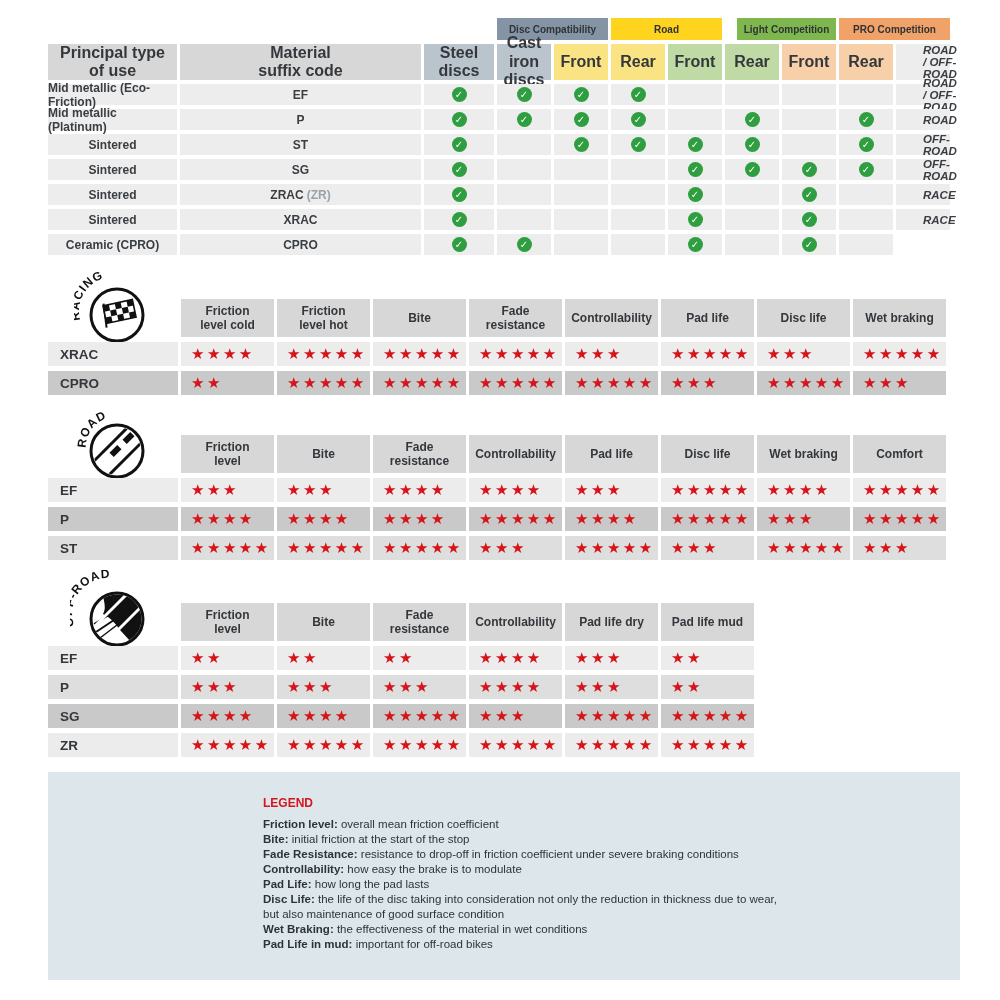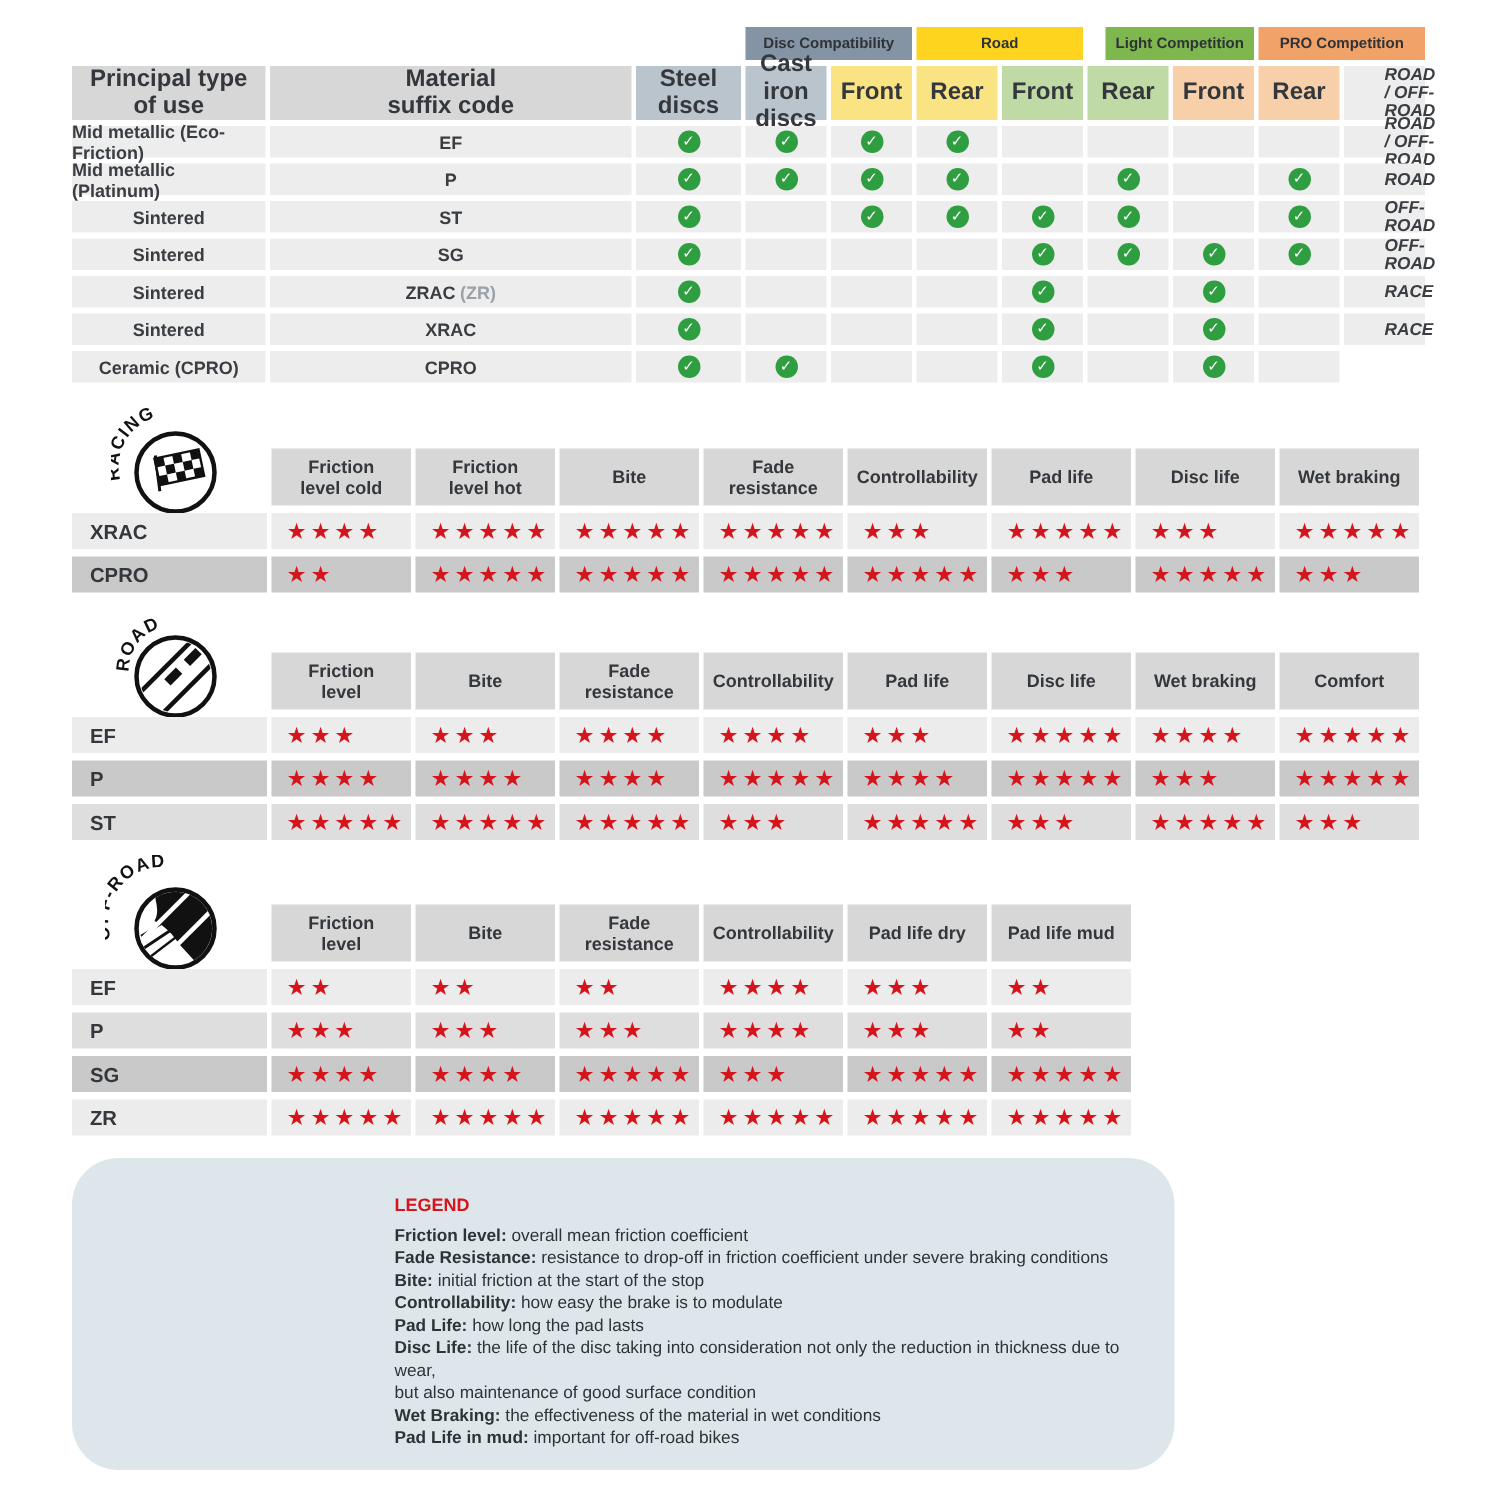--- a/index.html
+++ b/index.html
@@ -36,22 +36,22 @@
   .scell{display:flex;align-items:center;padding-left:10px;}
   .light{background:#ececec;} .medium{background:#dedede;} .dark{background:#c9c9c9;}
   .stars{color:#d6141c;font-size:15px;letter-spacing:2.5px;font-family:"DejaVu Sans", sans-serif;}
   
   .sec-icon{position:absolute;}
   #racing-icon{left:74px;top:268px;}
   #road-icon{left:74px;top:404px;}
   #offroad-icon{left:70px;top:570px;}
   .arc-label{font-family:"Liberation Sans", sans-serif;font-weight:bold;font-size:12px;letter-spacing:1px;fill:#111;}
   
-  #legend{position:absolute;left:48px;top:772px;width:735px;height:208px;background:#dde7eb;
-    box-sizing:border-box;padding:24px 20px 0 215px;border-radius:31px;}
+  #legend{position:absolute;left:48px;top:772px;width:912px;height:208px;background:#dde7eb;
+    box-sizing:border-box;padding:24px 20px 0 215px;}
   #legend-title{color:#d6141c;font-weight:bold;font-size:12px;margin-bottom:7px;}
   .legend-line{font-size:11.5px;line-height:15px;color:#2e3338;}
   .legend-term{font-weight:bold;}
 </style>
 </head>
 <body>
 
 <div id="compat-grid" class="grid">
     <div class="spacer" style="grid-column: span 3;"></div>
     <div class="ghead g-disc" style="grid-column: span 2;">Disc Compatibility</div>
@@ -499,22 +499,22 @@
     </div>
     <div class="scell light">
       <span class="stars">★★★★★</span>
     </div>
   </div>
 
 <div id="legend">
   <div id="legend-title">LEGEND</div>
   <div id="legend-lines">
       <div class="legend-line"><span class="legend-term">Friction level:</span> overall mean friction coefficient</div>
+      <div class="legend-line"><span class="legend-term">Bite:</span> initial friction at the start of the stop</div>
       <div class="legend-line"><span class="legend-term">Fade Resistance:</span> resistance to drop-off in friction coefficient under severe braking conditions</div>
-      <div class="legend-line"><span class="legend-term">Bite:</span> initial friction at the start of the stop</div>
       <div class="legend-line"><span class="legend-term">Controllability:</span> how easy the brake is to modulate</div>
       <div class="legend-line"><span class="legend-term">Pad Life:</span> how long the pad lasts</div>
       <div class="legend-line"><span class="legend-term">Disc Life:</span> the life of the disc taking into consideration not only the reduction in thickness due to wear,</div>
       <div class="legend-line">but also maintenance of good surface condition</div>
       <div class="legend-line"><span class="legend-term">Wet Braking:</span> the effectiveness of the material in wet conditions</div>
       <div class="legend-line"><span class="legend-term">Pad Life in mud:</span> important for off-road bikes</div>
     </div>
 </div>
 
 </body></html>

